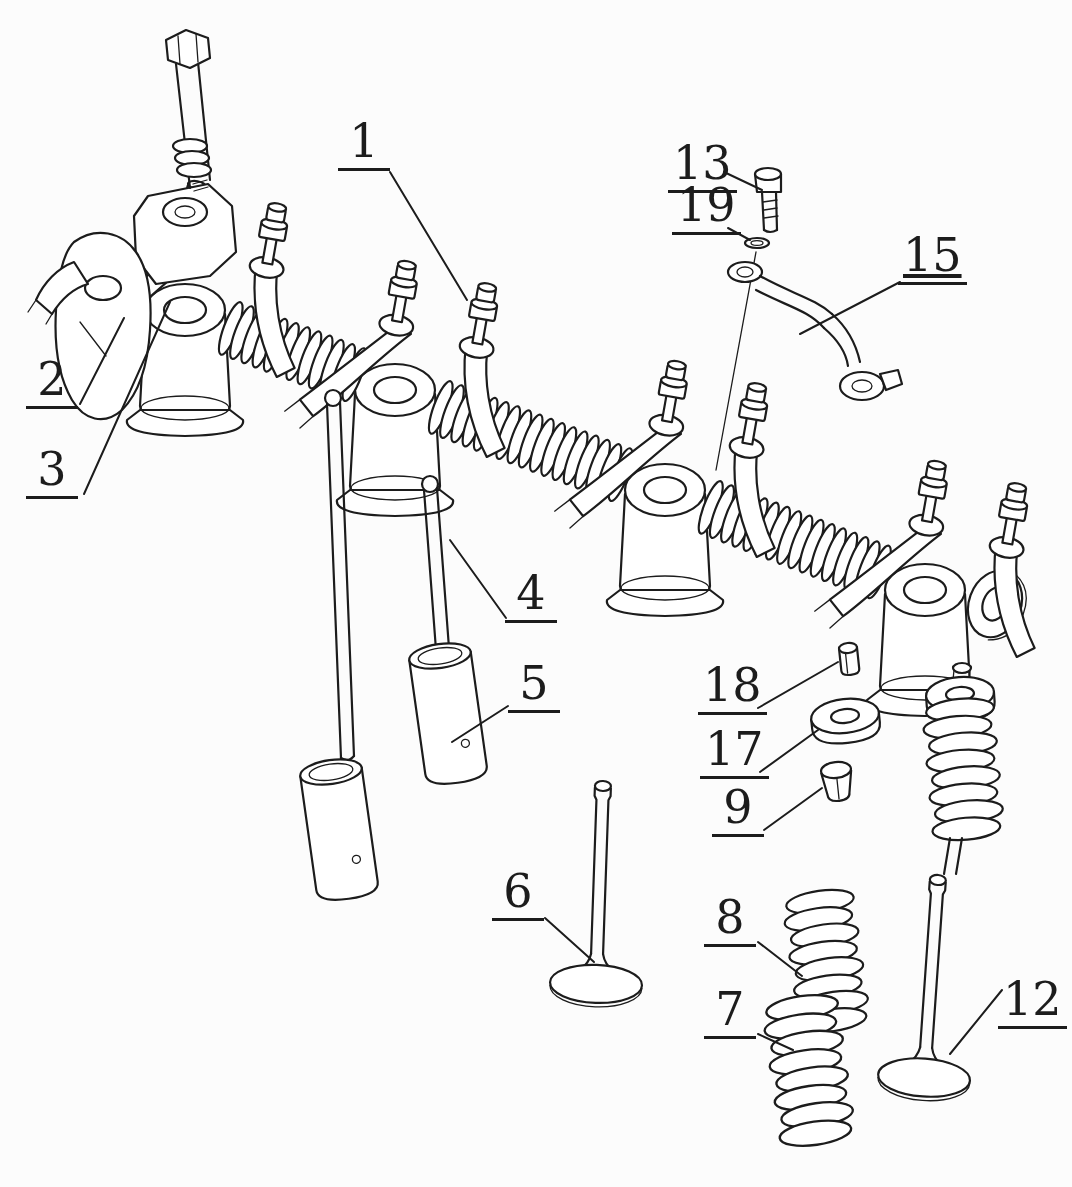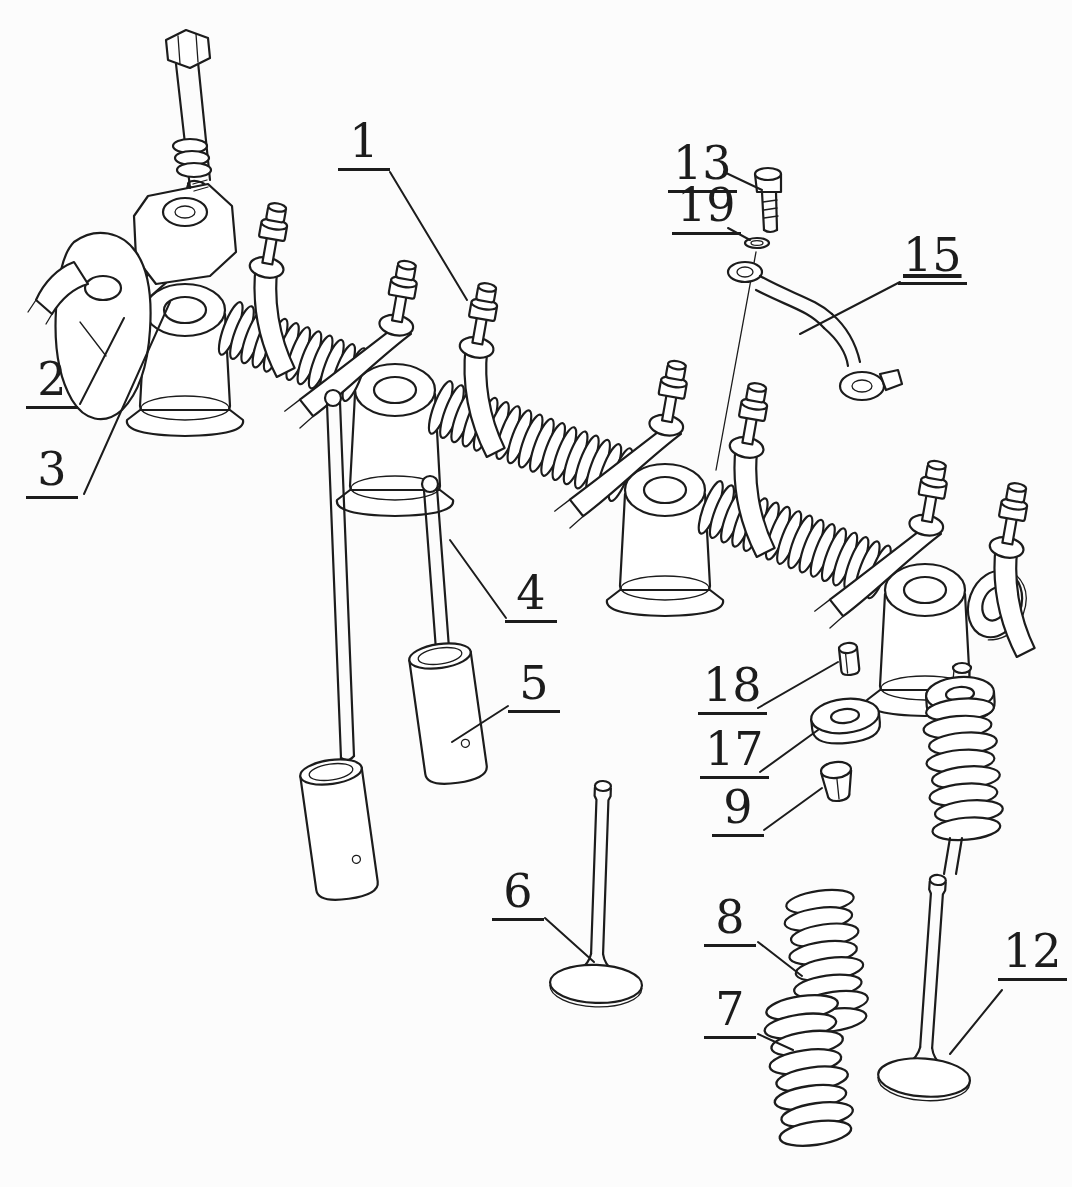--- a/index.html
+++ b/index.html
@@ -304,17 +304,17 @@
   <div class="plabel" style="left:26px;   top:356px;">2</div>
   <div class="plabel" style="left:26px;   top:446px;">3</div>
   <div class="plabel" style="left:505px;  top:570px;">4</div>
   <div class="plabel" style="left:508px;  top:660px;">5</div>
   <div class="plabel" style="left:492px;  top:868px;">6</div>
   <div class="plabel" style="left:704px;  top:986px;">7</div>
   <div class="plabel" style="left:704px;  top:894px;">8</div>
   <div class="plabel" style="left:712px;  top:784px;">9</div>
   <div class="plabel" style="left:700px;  top:726px;">17</div>
   <div class="plabel" style="left:698px;  top:662px;">18</div>
-  <div class="plabel" style="left:998px;  top:928px;">12</div>
+  <div class="plabel" style="left:998px;  top:976px;">12</div>
   <div class="plabel" style="left:668px;  top:140px;text-align:right;">13</div>
   <div class="plabel" style="left:672px;  top:182px;">19</div>
   <div class="plabel" style="left:898px;  top:232px;text-decoration:underline;">15</div>
 </div>
 
 </body></html>

